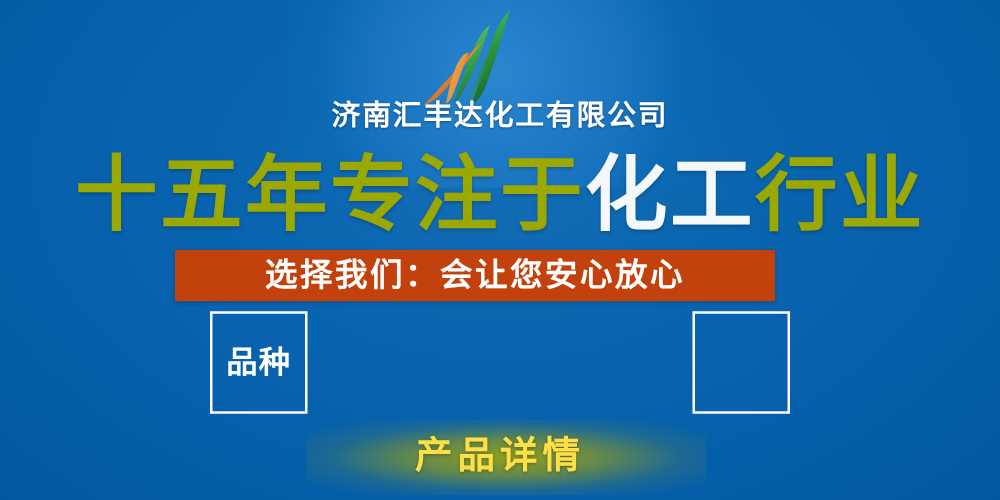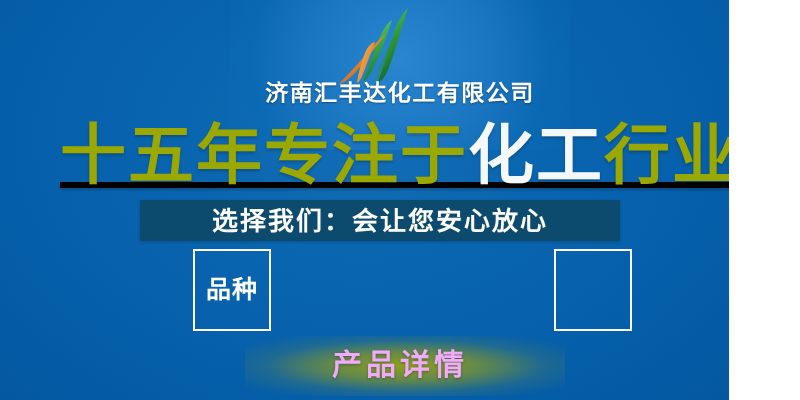--- a/index.html
+++ b/index.html
@@ -4,21 +4,21 @@
 <title>Chemical Company Promotional Banner</title>
 <style>
   html, body {
     margin: 0;
     padding: 0;
     background: #ffffff;
   }
 
   .banner {
     position: relative;
-    width: 729px;
+    width: 800px;
     height: 400px;
     overflow: hidden;
     background-color: #0560ac;
     font-family: "DejaVu Sans", "Liberation Sans", sans-serif;
     user-select: none;
   }
 
   
   .bg-glow-top {
     position: absolute;
@@ -77,33 +77,32 @@
     left: 0;
     top: 123px;
     width: 800px;
     text-align: center;
     font-size: 66px;
     font-weight: 900;
     line-height: 1;
     letter-spacing: 2px;
     white-space: nowrap;
     text-shadow: 0 2px 3px rgba(0,0,0,0.22);
-    text-decoration: underline;
   }
   .headline .seg-olive { color: #9aa800; }
   .headline .seg-white { color: #f4f8fb; }
 
   
   .subtitle-bar {
     position: absolute;
     left: 140px;
     top: 200px;
     width: 480px;
     height: 41px;
-    background: #0c4a6e;
+    background: #c2410c;
     display: flex;
     align-items: center;
     justify-content: center;
     box-shadow: 0 1px 3px rgba(0,0,0,0.20);
   }
   .subtitle-bar .subtitle-text {
     color: #ffffff;
     font-size: 26px;
     font-weight: 700;
     letter-spacing: 2px;
@@ -123,21 +122,20 @@
   .feature-box {
     width: 78px;
     height: 82px;
     box-sizing: border-box;
     border: 2px solid #ffffff;
     display: flex;
     flex-direction: column;
     align-items: center;
     justify-content: center;
     color: #ffffff;
-    margin-left: 25px;
   }
   .feature-box .line {
     font-size: 25px;
     font-weight: 700;
     line-height: 1.18;
     letter-spacing: 1px;
   }
 
   
   .bottom-glow {
@@ -152,21 +150,21 @@
                  rgba(58,118,118,0.45) 62%,
                  rgba(5,96,172,0) 88%);
     pointer-events: none;
   }
   .bottom-label {
     position: absolute;
     left: 0;
     top: 350px;
     width: 800px;
     text-align: center;
-    color: #f0abfc;
+    color: #fde047;
     font-size: 30px;
     font-weight: 700;
     letter-spacing: 4px;
     line-height: 1;
     text-shadow: 0 1px 3px rgba(0,0,0,0.30);
   }
 </style>
 </head>
 <body>
 

